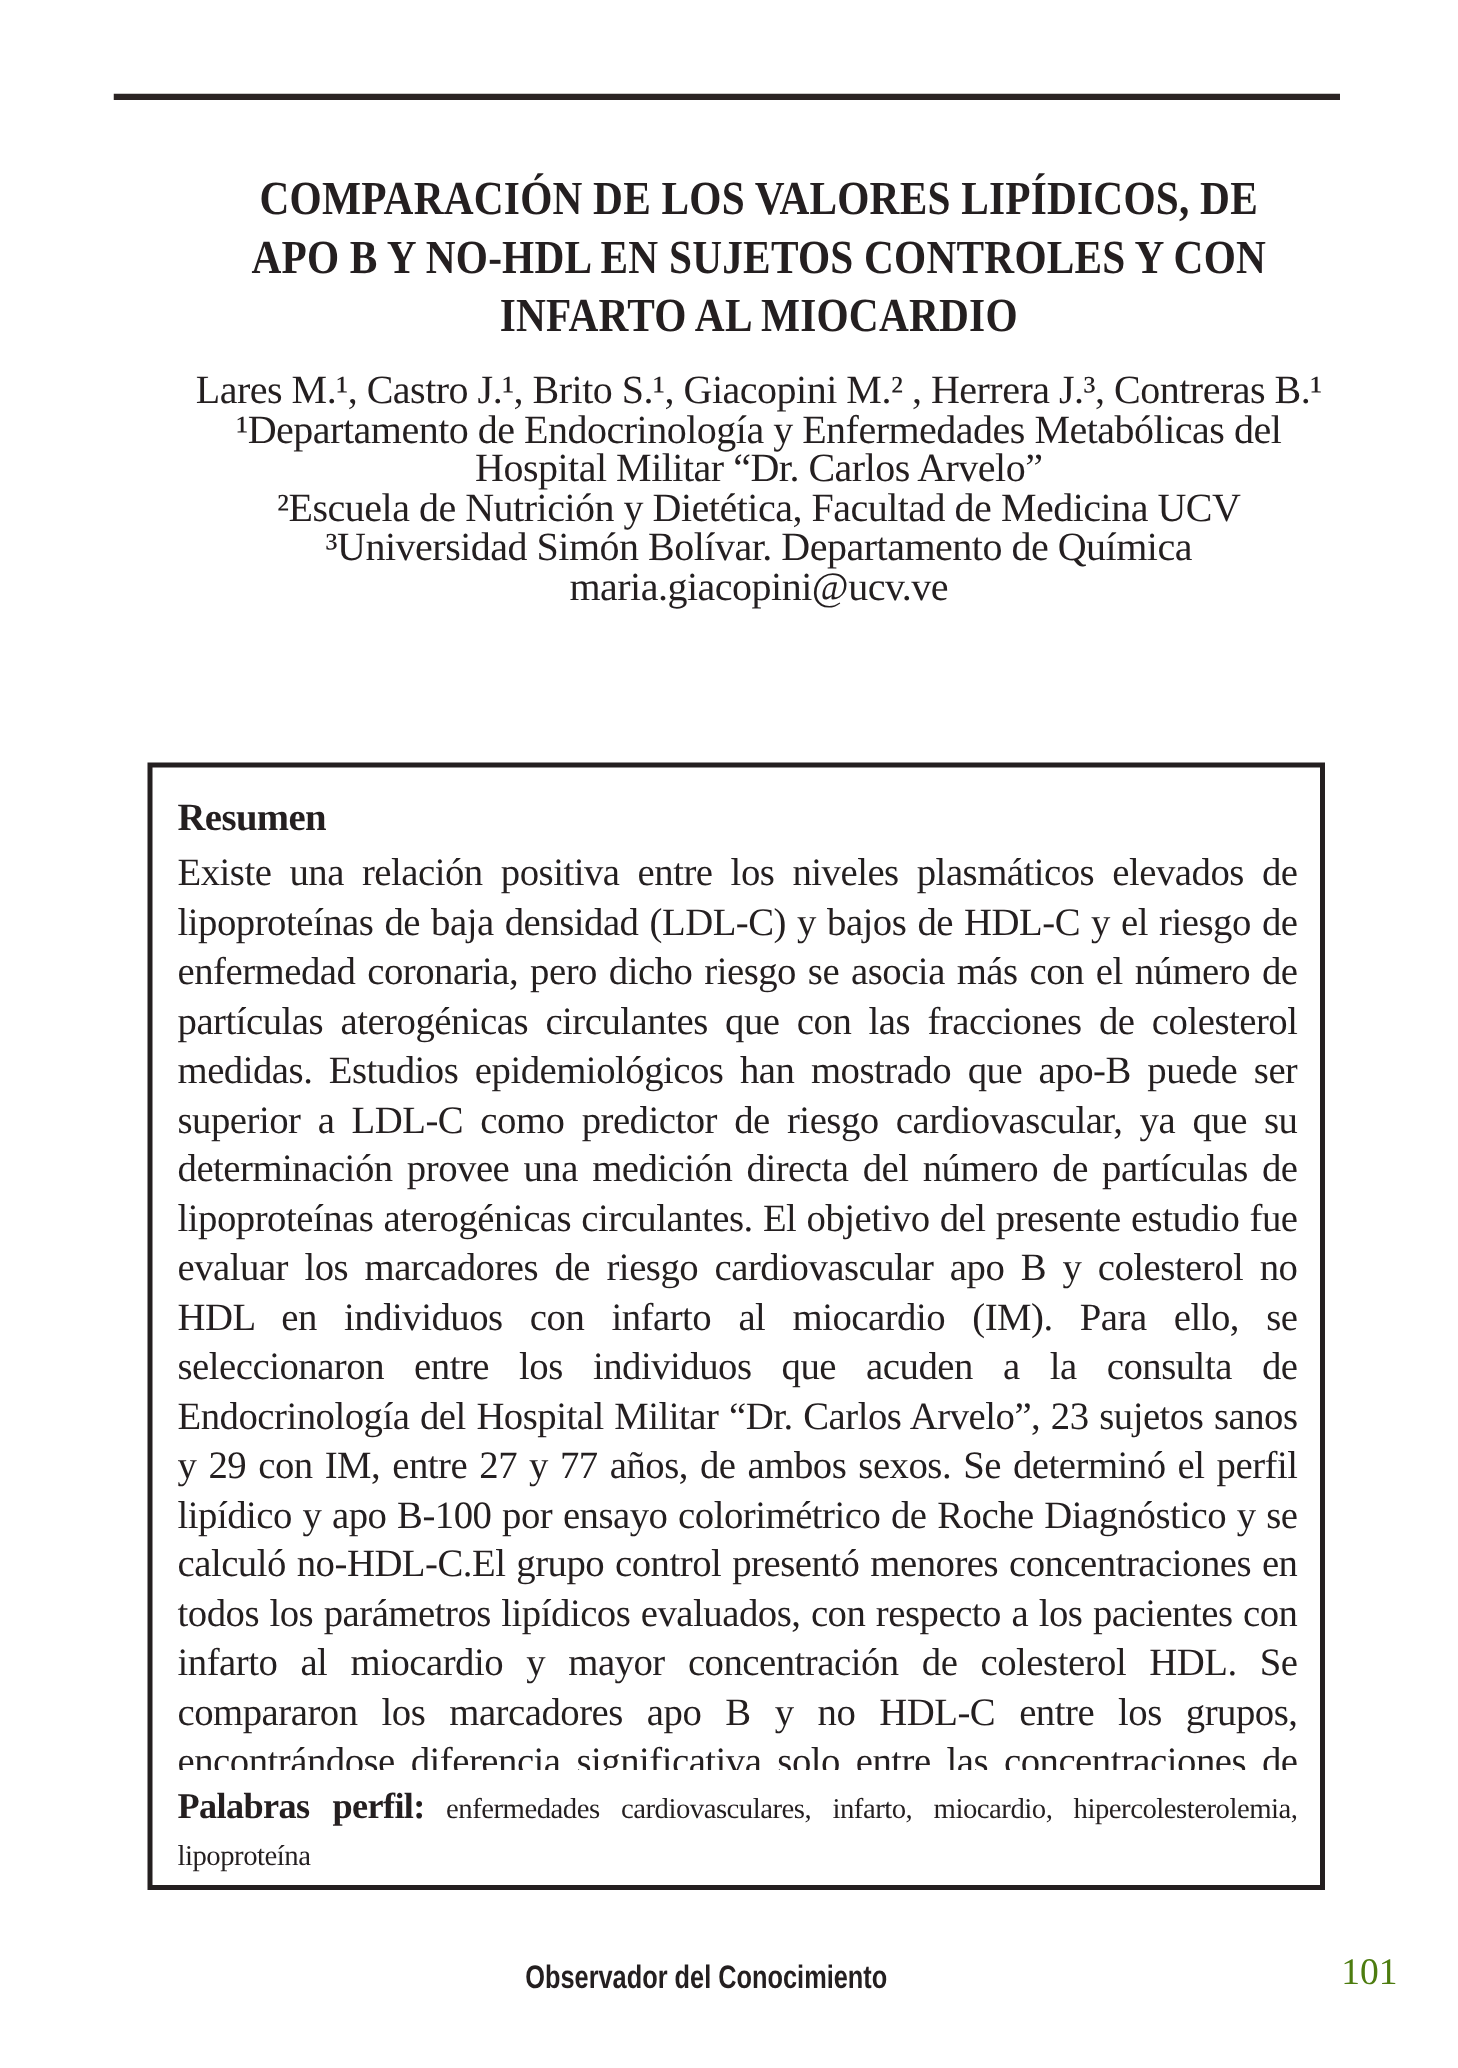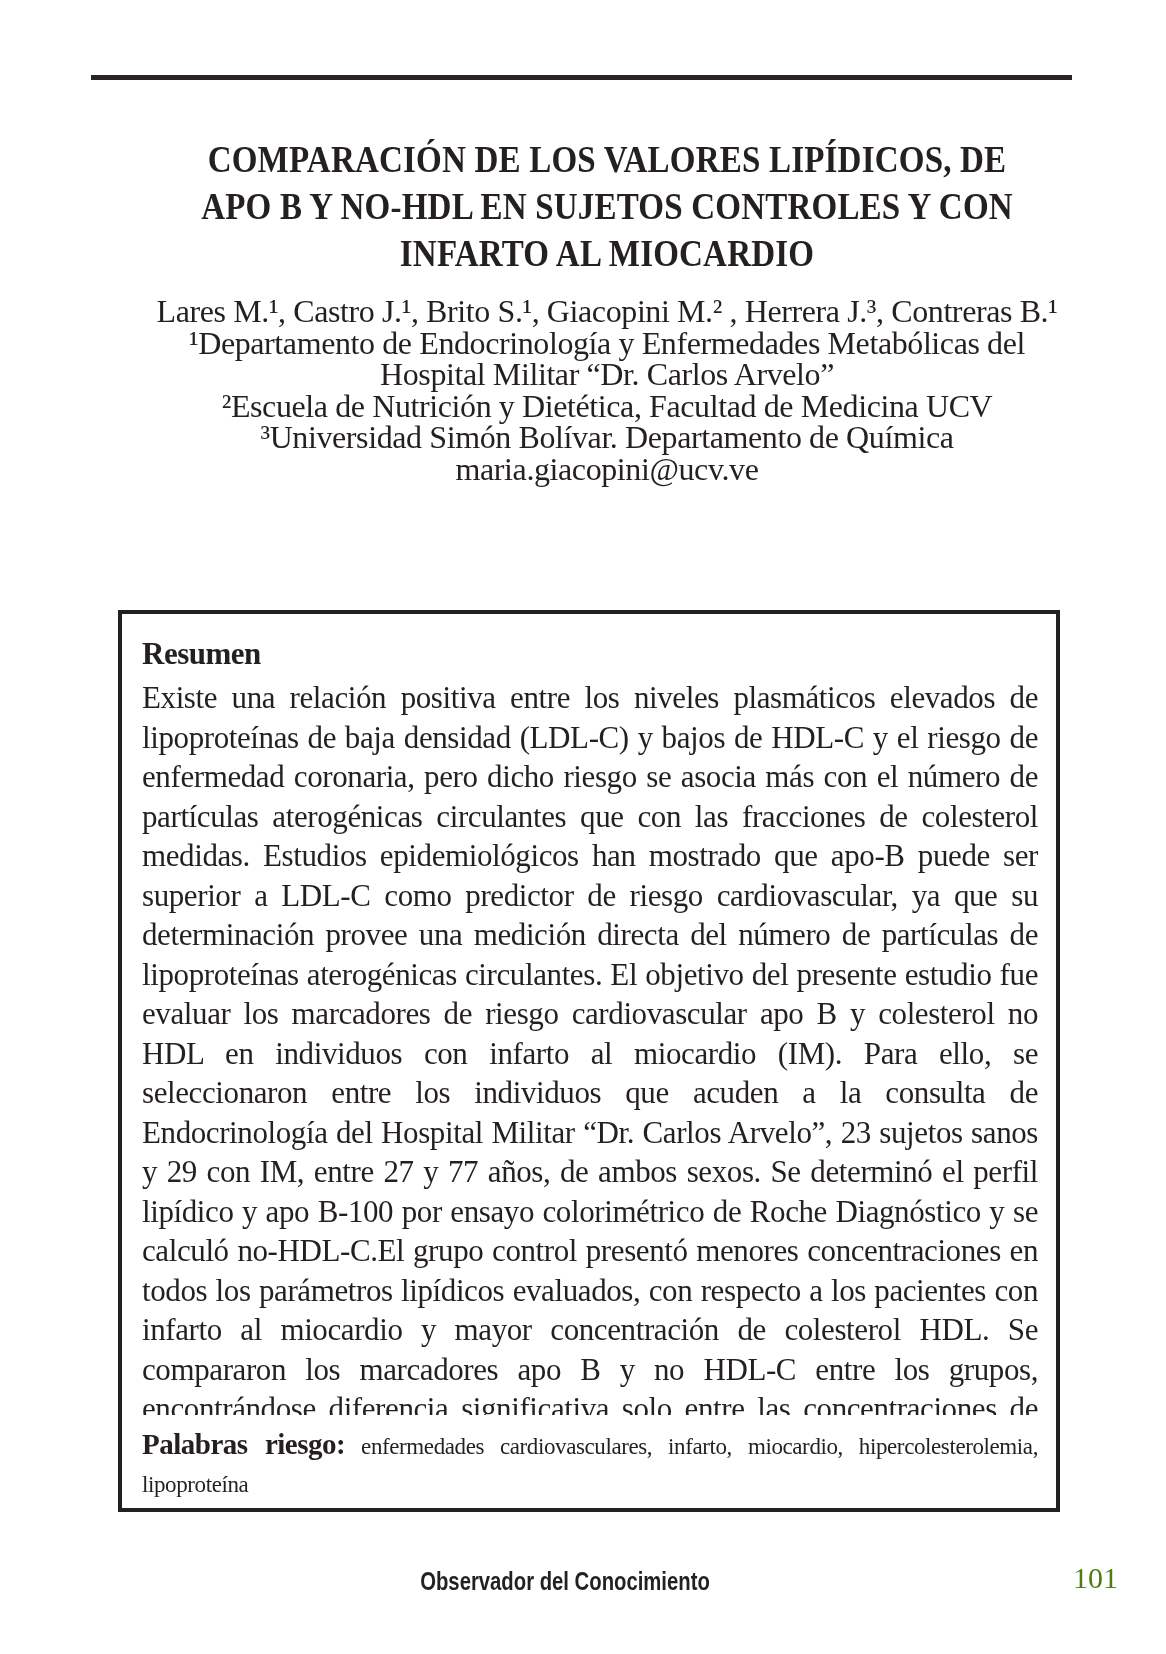--- a/index.html
+++ b/index.html
@@ -139,19 +139,19 @@
     <div>¹Departamento de Endocrinología y Enfermedades Metabólicas del</div>
     <div>Hospital Militar “Dr. Carlos Arvelo”</div>
     <div>²Escuela de Nutrición y Dietética, Facultad de Medicina  UCV</div>
     <div>³Universidad Simón Bolívar. Departamento de Química</div>
     <div>maria.giacopini@ucv.ve</div>
   </div>
 
   <section class="abstract-box">
     <h2 class="abstract-heading">Resumen</h2>
     <p class="abstract-body">Existe una relación positiva entre los niveles plasmáticos elevados de lipoproteínas de baja densidad (LDL-C) y bajos de HDL-C y el riesgo de enfermedad coronaria, pero dicho riesgo se asocia más con el número de partículas aterogénicas circulantes que con las fracciones de colesterol medidas. Estudios epidemiológicos han mostrado que apo-B puede ser superior a LDL-C como predictor de riesgo cardiovascular, ya que su determinación provee una medición directa del número de partículas de lipoproteínas aterogénicas circulantes. El objetivo del presente estudio fue evaluar los marcadores de riesgo cardiovascular apo B y colesterol no HDL en individuos con infarto al miocardio (IM). Para ello, se seleccionaron entre los individuos que acuden a la consulta de Endocrinología del Hospital Militar “Dr. Carlos Arvelo”, 23 sujetos sanos y 29 con IM, entre 27 y 77 años, de ambos sexos. Se determinó el perfil lipídico y apo B-100 por ensayo colorimétrico de Roche Diagnóstico y se calculó no-HDL-C.El grupo control presentó menores concentraciones en todos los parámetros lipídicos evaluados, con respecto a los pacientes con infarto al miocardio y mayor concentración de colesterol HDL. Se compararon los marcadores apo B y no HDL-C entre los grupos, encontrándose diferencia significativa solo entre las concentraciones de apo B. Este resultado sugiere que el valor de la concentración de apo B es posiblemente mejor predictor de riesgo cardiovascular que la de colesterol no HDL.</p>
-    <p class="keywords"><span class="keywords-label">Palabras riesgo:</span> <span class="keywords-text">enfermedades cardiovasculares, infarto, miocardio, hipercolesterolemia, lipoproteína</span></p>
+    <p class="keywords"><span class="keywords-label">Palabras perfil:</span> <span class="keywords-text">enfermedades cardiovasculares, infarto, miocardio, hipercolesterolemia, lipoproteína</span></p>
   </section>
 
   <div class="footer-journal">Observador del Conocimiento</div>
   <div class="footer-pagenum">101</div>
 
 </div>
 
 </body></html>

